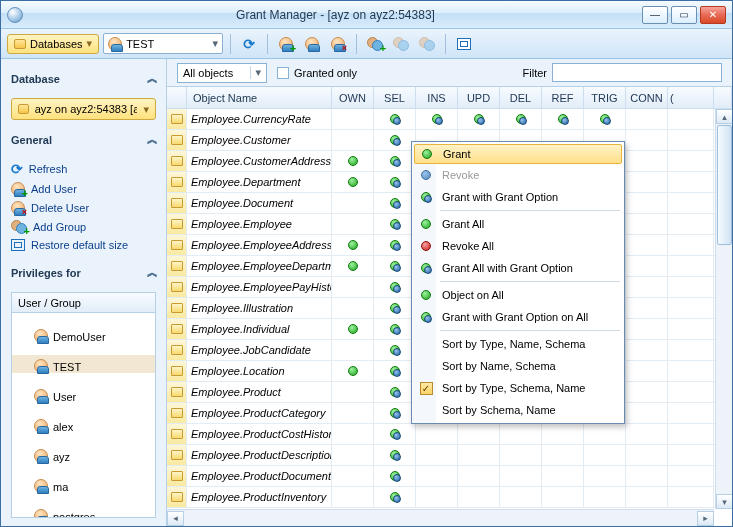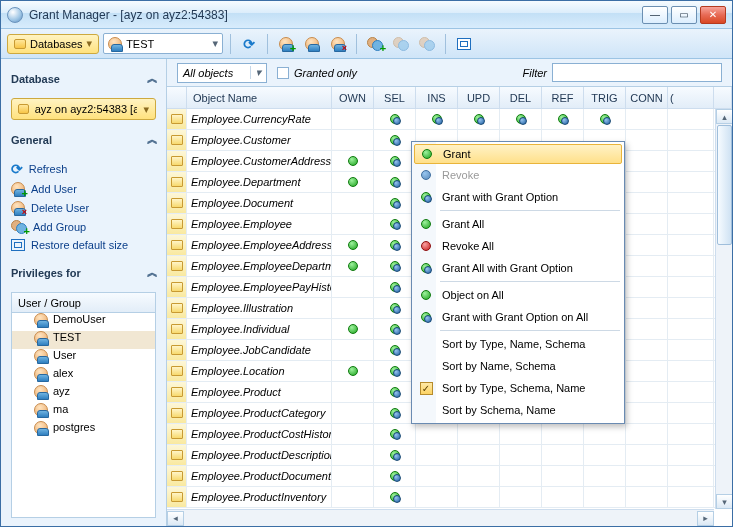--- a/index.html
+++ b/index.html
@@ -23,21 +23,21 @@
     border-bottom: 1px solid #9cc4e4;
     position: relative;
   }
   .titlebar .app-icon {
     width: 16px; height: 16px;
     border-radius: 50%;
     background: radial-gradient(circle at 35% 30%, #fff 0%, #9cc4e4 60%, #5b8bbd 100%);
     border: 1px solid #6a93bd;
     margin-right: 6px;
   }
-  .titlebar .title-text { color: #233a55; flex: 1; font-size: 12px;}
+  .titlebar .title-text { color: #233a55; flex: 1; font-size: 12px; text-align: center;}
   .winbtns { display: flex; gap: 3px; }
   .winbtn {
     width: 26px; height: 18px;
     border: 1px solid #6b8fb2;
     border-radius: 2px;
     display: flex; align-items: center; justify-content: center;
     font-size: 10px; color: #234;
     background: linear-gradient(to bottom, #fff, #dceefe);
     cursor: pointer;
   }
@@ -99,29 +99,28 @@
     background: linear-gradient(to bottom,#fff3c2,#ffe27e);
     border:1px solid #cda93f;border-radius:3px;
     height:22px;display:flex;align-items:center;padding:0 6px;gap:6px;
   }
   .db-select .dd{margin-left:auto;color:#8a6a20;}
   .linklist { display:flex;flex-direction:column;gap:5px;padding:2px 0;}
   .linklist .lnk{display:flex;align-items:center;gap:6px;color:#0b3f8a;cursor:pointer;}
   .privbox { flex:1;display:flex;flex-direction:column;min-height:0;}
   .priv-hdr{ height:20px;background:linear-gradient(to bottom,#f7fbff,#e2edf8);border:1px solid #b5cfe5;border-bottom:none;display:flex;align-items:center;padding:0 6px;}
   .priv-list{flex:1;border:1px solid #b5cfe5;background:#fff;overflow:auto;min-height:0;}
-  .priv-item{height:18px;display:flex;align-items:flex-start;gap:5px;padding:0 5px;cursor:pointer;}
+  .priv-item{height:18px;display:flex;align-items:flex-end;gap:5px;padding:0 5px;cursor:pointer;margin-top:12px;}
   .priv-item.sel{background:#f1e7d3;}
   .priv-item .indent{width:12px;}
   
   .rightcol{flex:1;display:flex;flex-direction:column;background:#eaf3fc;}
   .subtoolbar{
     height:28px;display:flex;align-items:center;gap:10px;padding:0 10px;
     border-bottom:1px solid #b5cfe5;
-    font-style:italic;
   }
   .combo{height:20px;border:1px solid #8ab0d3;background:#fff;display:flex;align-items:center;padding:0 5px;gap:4px;min-width:90px;}
   .combo .dd{margin-left:auto;border-left:1px solid #c6d7e8;padding-left:4px;color:#567;}
   .chk{width:12px;height:12px;border:1px solid #8ab0d3;background:#fff;display:inline-block;}
   .filter-input{height:19px;border:1px solid #8ab0d3;background:#fff;width:170px;}
   
   .gridwrap{flex:1;background:#fff;overflow:hidden;position:relative;}
   .grid{display:grid;grid-template-columns: 20px 145px repeat(8,42px) 46px 18px;font-size:11px;}
   .gh{background:linear-gradient(to bottom,#f7fbff,#e2edf8);border:1px solid #cdddee;border-top:none;border-left:none;height:22px;display:flex;align-items:center;justify-content:center;color:#233a55;}
   .gh.obj{justify-content:flex-start;padding-left:6px;}

